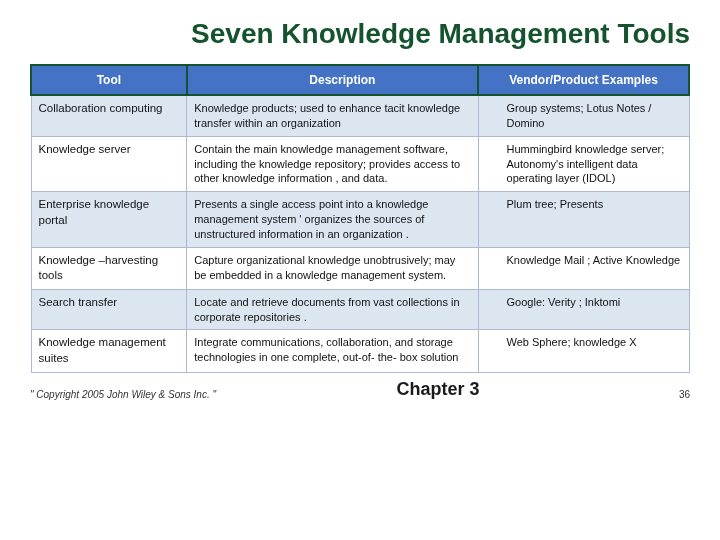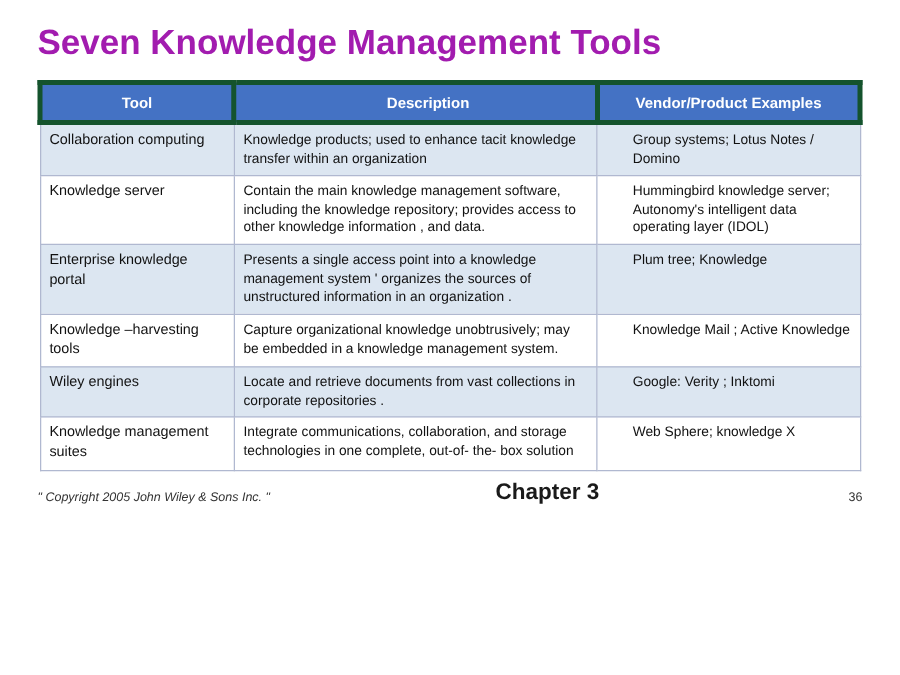--- a/index.html
+++ b/index.html
@@ -13,36 +13,37 @@
     .page {
       width: 720px;
       height: 540px;
       padding: 18px 30px 10px 30px;
       display: flex;
       flex-direction: column;
     }
     .title {
       font-size: 28px;
       font-weight: bold;
-      color: #a21caf;
+      color: #14532d;
       margin-bottom: 14px;
+      text-align: right;
     }
     table {
       width: 100%;
       border-collapse: collapse;
       font-size: 11px;
     }
     thead tr th {
       background-color: #4472c4;
       color: #ffffff;
       padding: 7px 8px;
       text-align: center;
       font-weight: bold;
       font-size: 12px;
-      border: 4px solid #14532d;
+      border: 2px solid #14532d;
     }
     tbody tr td {
       border: 1px solid #b0b8d0;
       padding: 5px 7px;
       vertical-align: top;
       color: #111111;
       line-height: 1.35;
     }
     tbody tr:nth-child(odd) td {
       background-color: #dce6f1;
@@ -115,29 +116,29 @@
           <td class="vendor-col">Group systems; Lotus Notes / Domino</td>
         </tr>
         <tr>
           <td class="tool-col">Knowledge server</td>
           <td class="desc-col">Contain the main knowledge management software, including the knowledge repository; provides access to other knowledge information , and data.</td>
           <td class="vendor-col">Hummingbird knowledge server; Autonomy's intelligent data operating layer (IDOL)</td>
         </tr>
         <tr>
           <td class="tool-col">Enterprise knowledge portal</td>
           <td class="desc-col">Presents a single access point into a knowledge management system ' organizes the sources of unstructured information in an organization .</td>
-          <td class="vendor-col">Plum tree; Knowledge</td>
+          <td class="vendor-col">Plum tree; Presents</td>
         </tr>
         <tr>
           <td class="tool-col">Knowledge –harvesting tools</td>
           <td class="desc-col">Capture organizational knowledge unobtrusively; may be embedded in a knowledge management system.</td>
           <td class="vendor-col">Knowledge Mail ; Active Knowledge</td>
         </tr>
         <tr>
-          <td class="tool-col">Wiley engines</td>
+          <td class="tool-col">Search transfer</td>
           <td class="desc-col">Locate and retrieve documents from vast collections in corporate repositories .</td>
           <td class="vendor-col">Google: Verity ; Inktomi</td>
         </tr>
         <tr>
           <td class="tool-col">Knowledge management suites</td>
           <td class="desc-col">Integrate communications, collaboration, and storage technologies in one complete, out-of- the- box solution</td>
           <td class="vendor-col">Web Sphere; knowledge X</td>
         </tr>
       </tbody>
   </table>

